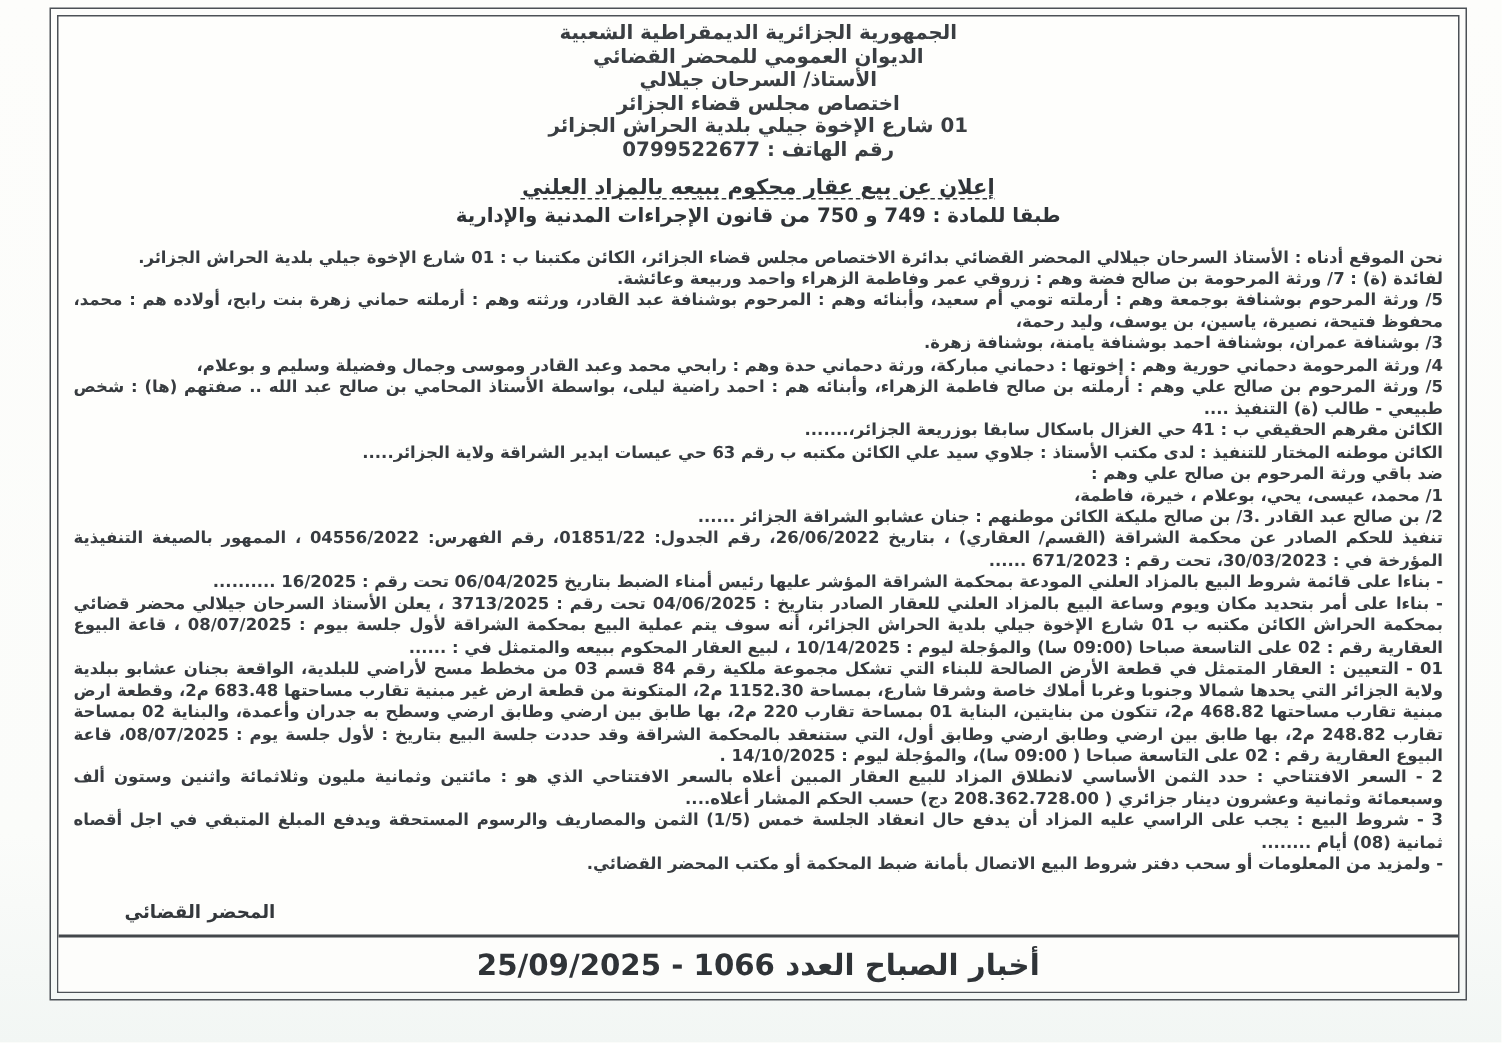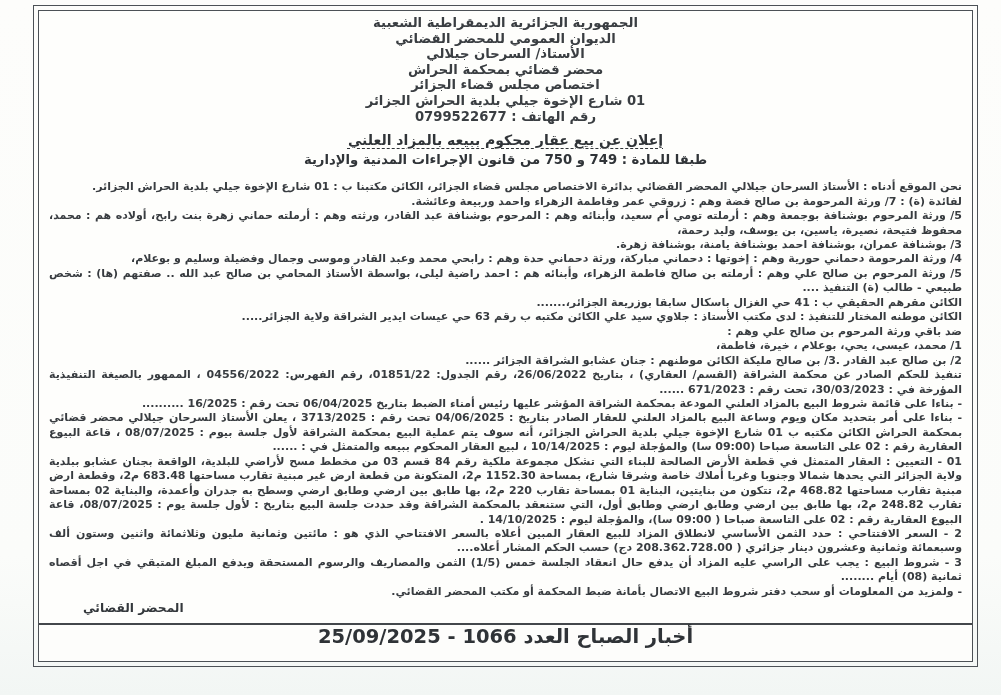--- a/index.html
+++ b/index.html
@@ -25,39 +25,38 @@
   .letterhead{text-align:center;font-weight:700;font-size:13.2px;line-height:15.6px;color:#3a3e42;}
   .letterhead div{white-space:nowrap;}
   .title-block{text-align:center;font-weight:700;color:#303438;margin-top:7px;line-height:18px;}
   .title-main{font-size:14px;text-decoration:underline;text-decoration-style:dashed;text-underline-offset:3px;text-decoration-thickness:1px;}
   .title-article{font-size:13.2px;margin-top:2px;}
   .bodytext{margin-top:11px;font-size:11px;font-weight:700;line-height:14.45px;text-align:justify;color:#383c40;}
   .bodytext p{margin:0;padding:0;}
   .signature{margin-top:auto;text-align:left;padding:0 0 8px 34px;font-weight:700;font-size:12.2px;color:#34383c;}
   .footer-strip{
     flex:0 0 36px;border-top:2px solid #43474b;
-    display:flex;justify-content:center;
+    display:flex;align-items:center;justify-content:center;
     background:#fdfdfb;
   }
   .footer-text{font-weight:700;font-size:19.5px;color:#2f3337;letter-spacing:.2px;}
 </style>
 </head>
 <body>
 
 <div class="page" dir="rtl">
   <div class="outer-box">
     <div class="inner-box">
 
       <div class="content">
 
         <div class="letterhead">
           <div>الجمهورية الجزائرية الديمقراطية الشعبية</div>
           <div>الديوان العمومي للمحضر القضائي</div>
           <div>الأستاذ/ السرحان جيلالي</div>
-          <div>محضر قضائي بمحكمة الحراش</div>
           <div>اختصاص مجلس قضاء الجزائر</div>
           <div>01 شارع الإخوة جيلي بلدية الحراش الجزائر</div>
           <div>رقم الهاتف : 0799522677</div>
         </div>
 
         <div class="title-block">
           <div class="title-main">إعلان عن بيع عقار محكوم ببيعه بالمزاد العلني</div>
           <div class="title-article">طبقا للمادة : 749 و 750 من قانون الإجراءات المدنية والإدارية</div>
         </div>
 

